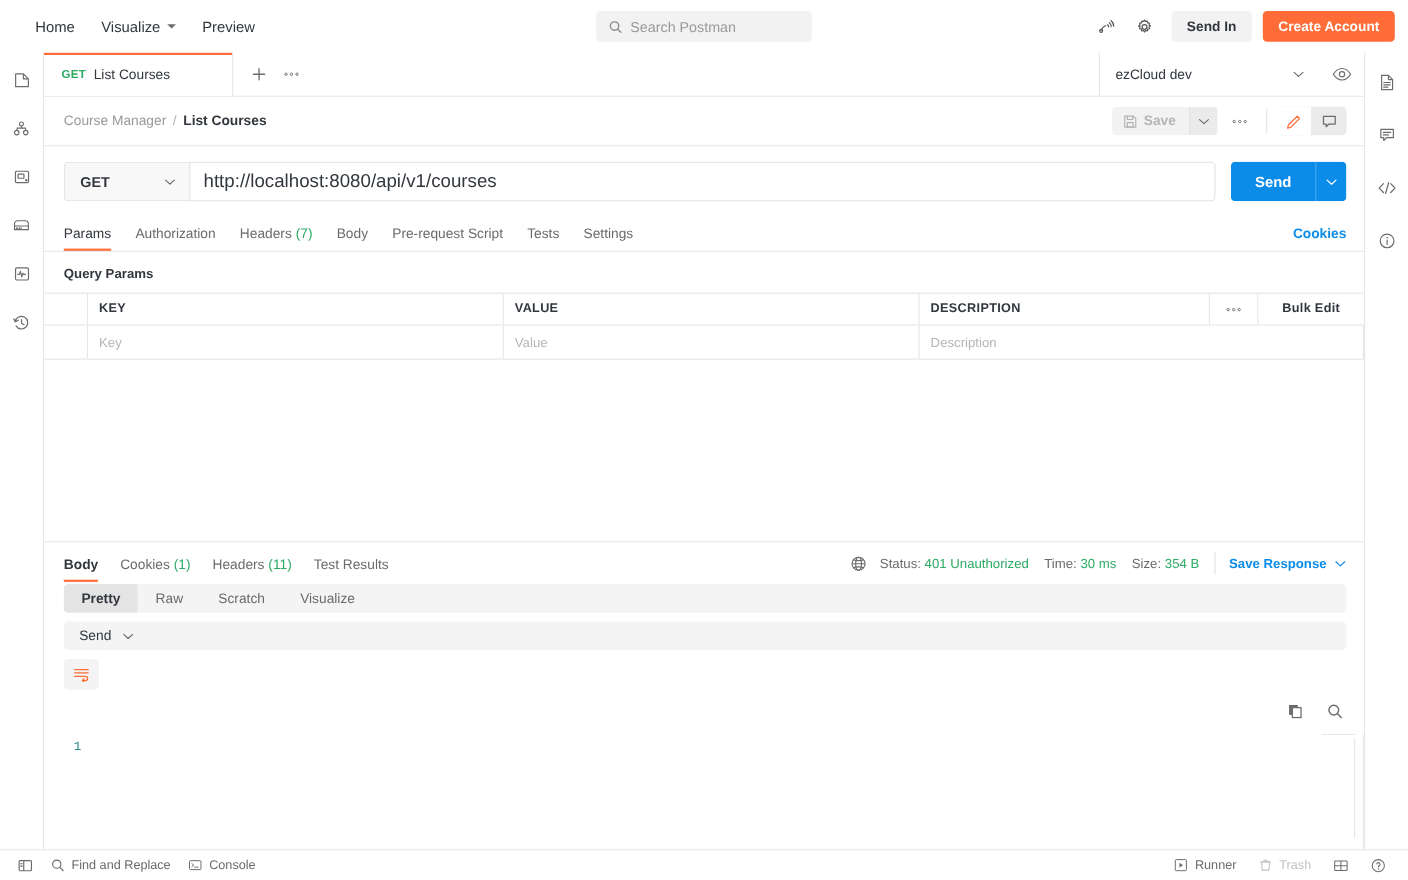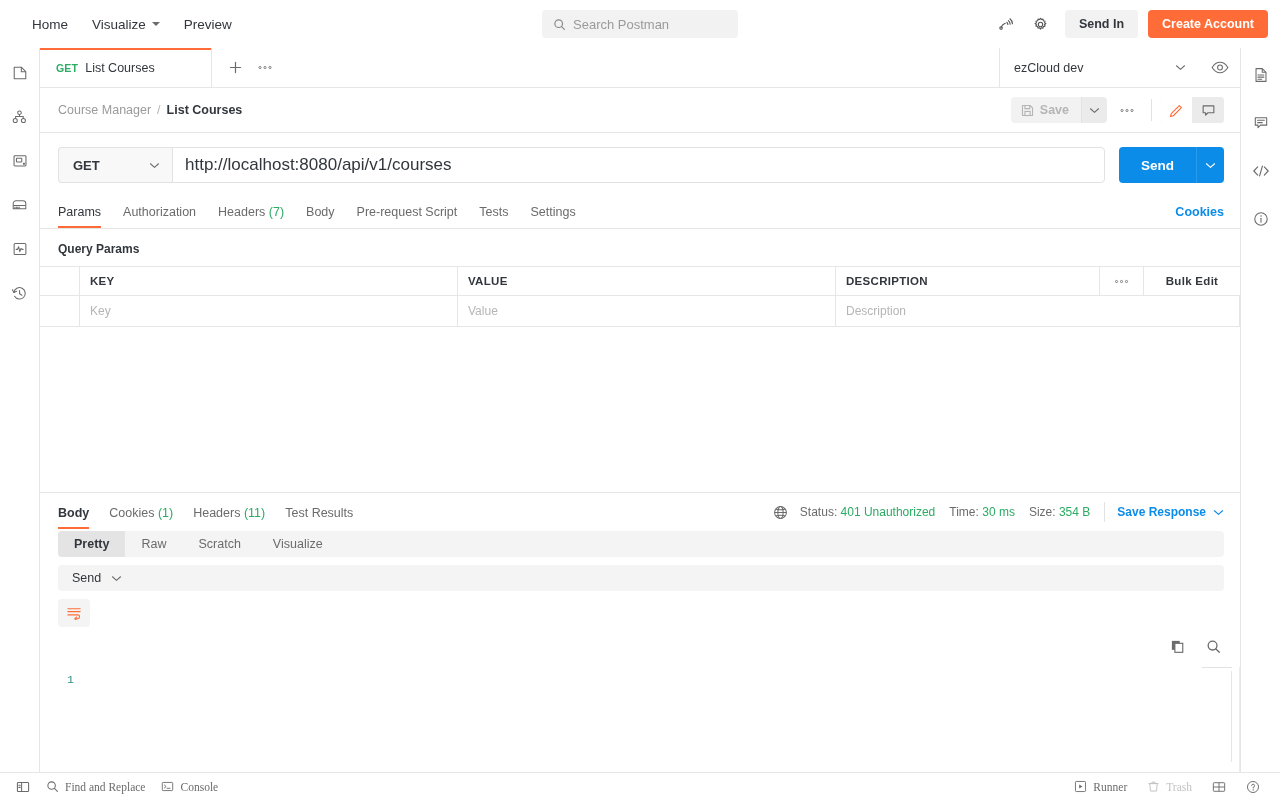--- a/index.html
+++ b/index.html
@@ -279,21 +279,21 @@
     font-family: "Liberation Mono", monospace; font-size: 11.5px; color: #2e8b8b;
   }
   .code-area { flex: 1; padding: 6px 0 0 0; position: relative; }
   .vscroll-track { position: absolute; right: 8px; top: 4px; bottom: 10px; width: 1px; background: #e6e6e6; }
   .vscroll-rule { position: absolute; right: 8px; top: 0; width: 30px; height: 1px; background: #e2e2e2; }
   .resp-rightrule { position: absolute; right: 0; top: 0; bottom: 0; width: 1px; background: #ececec; }
 
   
   .statusbar {
     height: 28px; flex: 0 0 28px; border-top: 1px solid #e6e6e6;
-    display: flex; align-items: center; padding: 0 12px 0 8px; background: #fff; font-family: Liberation Serif, serif;
+    display: flex; align-items: center; padding: 0 12px 0 8px; background: #fff;
   }
   .sb-item {
     display: flex; align-items: center; gap: 6px; font-size: 11.5px; color: #6b6b6b;
     padding: 3px 8px; border-radius: 3px; cursor: pointer; white-space: nowrap;
   }
   .sb-item.disabled { color: #c2c2c2; cursor: default; }
   .sb-right { margin-left: auto; display: flex; gap: 4px; }
   svg { display: block; }
 </style>
 </head>

